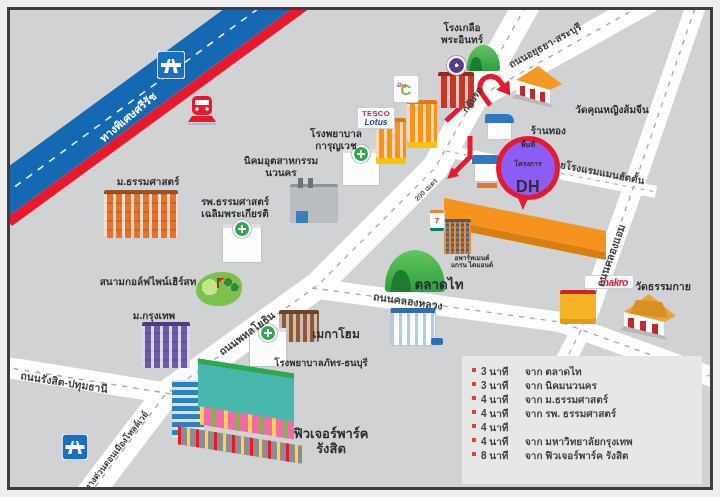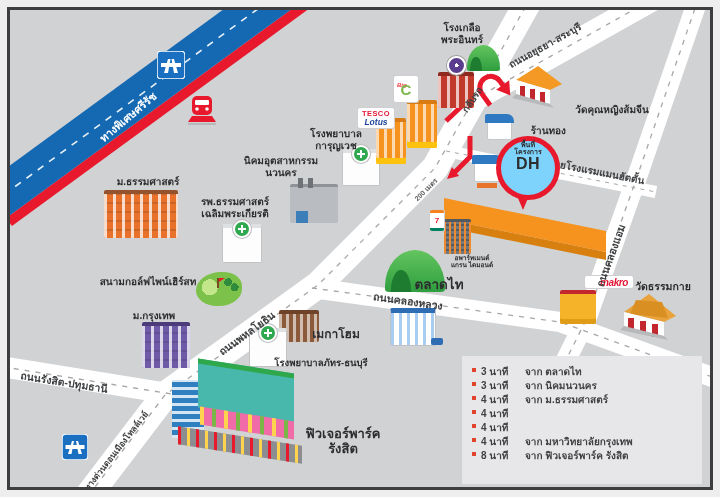--- a/index.html
+++ b/index.html
@@ -50,22 +50,22 @@
         align-items:center;justify-content:center;box-shadow:0 0 0 1px #cfcfd1;}
   .tsc1{color:#e31837;font-weight:bold;font-size:7.5px;letter-spacing:.4px;}
   .tsc2{color:#1b4298;font-weight:bold;font-style:italic;font-size:8.5px;margin-top:-1px;}
   .bg1{color:#ef3e42;font-weight:bold;font-style:italic;font-size:6px;align-self:flex-start;margin:0 0 -4px 3px;}
   .bg2{color:#7ab648;font-weight:bold;font-size:15px;line-height:.85;}
   .mkr{color:#e31837;font-weight:bold;font-style:italic;font-size:10px;letter-spacing:-.4px;}
   .sev{border-top:3px solid #f58220;border-bottom:3px solid #008061;color:#e8192c;font-weight:bold;font-size:8px;
        display:flex;align-items:center;justify-content:center;}
   .emb{position:absolute;z-index:3;border-radius:50%;background:radial-gradient(circle,#fff 0 2px,#5b3d8f 2px);border:2px solid #fff;box-shadow:0 0 0 1px #9a9a9c;}
   
-  #pin{position:absolute;left:496px;top:136px;width:54px;height:54px;z-index:6;background:#7dd3fc;border:5px solid #e8192c;
-       border-radius:50%;display:flex;flex-direction:column;align-items:center;justify-content:flex-start;color:#2c2d2f;}
+  #pin{position:absolute;left:496px;top:136px;width:54px;height:54px;z-index:6;background:#8b5cf6;border:5px solid #e8192c;
+       border-radius:50%;display:flex;flex-direction:column;align-items:center;justify-content:space-between;color:#2c2d2f;}
   #pin .p1{font-weight:bold;font-size:7px;line-height:1.05;}
   #pin .p3{font-weight:bold;font-size:16px;line-height:1;letter-spacing:.5px;}
   #pintail{position:absolute;left:512px;top:184px;z-index:5;width:0;height:0;
            border-left:11px solid transparent;border-right:11px solid transparent;border-top:26px solid #e8192c;}
   
   .mallpart{position:absolute;}
   
   #legend{position:absolute;left:462px;top:356px;width:240px;height:128px;background:#e7e7e9;z-index:8;
           padding:8px 10px;box-sizing:border-box;}
   .lrow{display:flex;align-items:flex-start;height:14px;font-size:10px;font-weight:bold;color:#414144;}
@@ -303,21 +303,21 @@
   <div class="bx" style="left:172px;top:366px;width:132px;height:90px;background:transparent;">
     <div class="mallpart" style="left:0;top:14px;width:32px;height:58px;background:#2f7fc1;
          background-image:repeating-linear-gradient(0deg,rgba(255,255,255,.8) 0 3px,transparent 3px 8px);"></div>
     <div class="mallpart" style="left:26px;top:0;width:96px;height:44px;background:#49b8ac;transform:skewY(9deg);
          border-top:5px solid #2ea84a;"></div>
     <div class="mallpart" style="left:28px;top:48px;width:94px;height:18px;background:#f26ba9;transform:skewY(9deg);
          background-image:repeating-linear-gradient(90deg,#ffd34d 0 4px,transparent 4px 12px,#7ab648 12px 16px,transparent 16px 24px);"></div>
     <div class="mallpart" style="left:6px;top:70px;width:124px;height:18px;background:#8b8d90;transform:skewY(9deg);
          background-image:repeating-linear-gradient(90deg,#e8192c 0 3px,transparent 3px 9px,#ffd34d 9px 12px,transparent 12px 18px);"></div>
   </div>
-  <div class="lbl" style="left:288px;top:427px;width:86px;font-size:13px;margin-left:12px;">
+  <div class="lbl" style="left:288px;top:427px;width:86px;font-size:13px;">
     <span>ฟิวเจอร์พาร์ค</span>
     <span>รังสิต</span>
   </div>
 
   <div id="legend">
     <div class="lrow">
         <span class="lbullet"></span>
         <span class="ltime">3 นาที</span>
         <span class="lfrom">จาก ตลาดไท</span>
       </div>
@@ -327,20 +327,21 @@
         <span class="lfrom">จาก นิคมนวนคร</span>
       </div>
     <div class="lrow">
         <span class="lbullet"></span>
         <span class="ltime">4 นาที</span>
         <span class="lfrom">จาก ม.ธรรมศาสตร์</span>
       </div>
     <div class="lrow">
         <span class="lbullet"></span>
         <span class="ltime">4 นาที</span>
+        <span class="lfrom">จาก รพ. ธรรมศาสตร์</span>
       </div>
     <div class="lrow">
         <span class="lbullet"></span>
         <span class="ltime">4 นาที</span>
       </div>
     <div class="lrow">
         <span class="lbullet"></span>
         <span class="ltime">4 นาที</span>
         <span class="lfrom">จาก มหาวิทยาลัยกรุงเทพ</span>
       </div>

